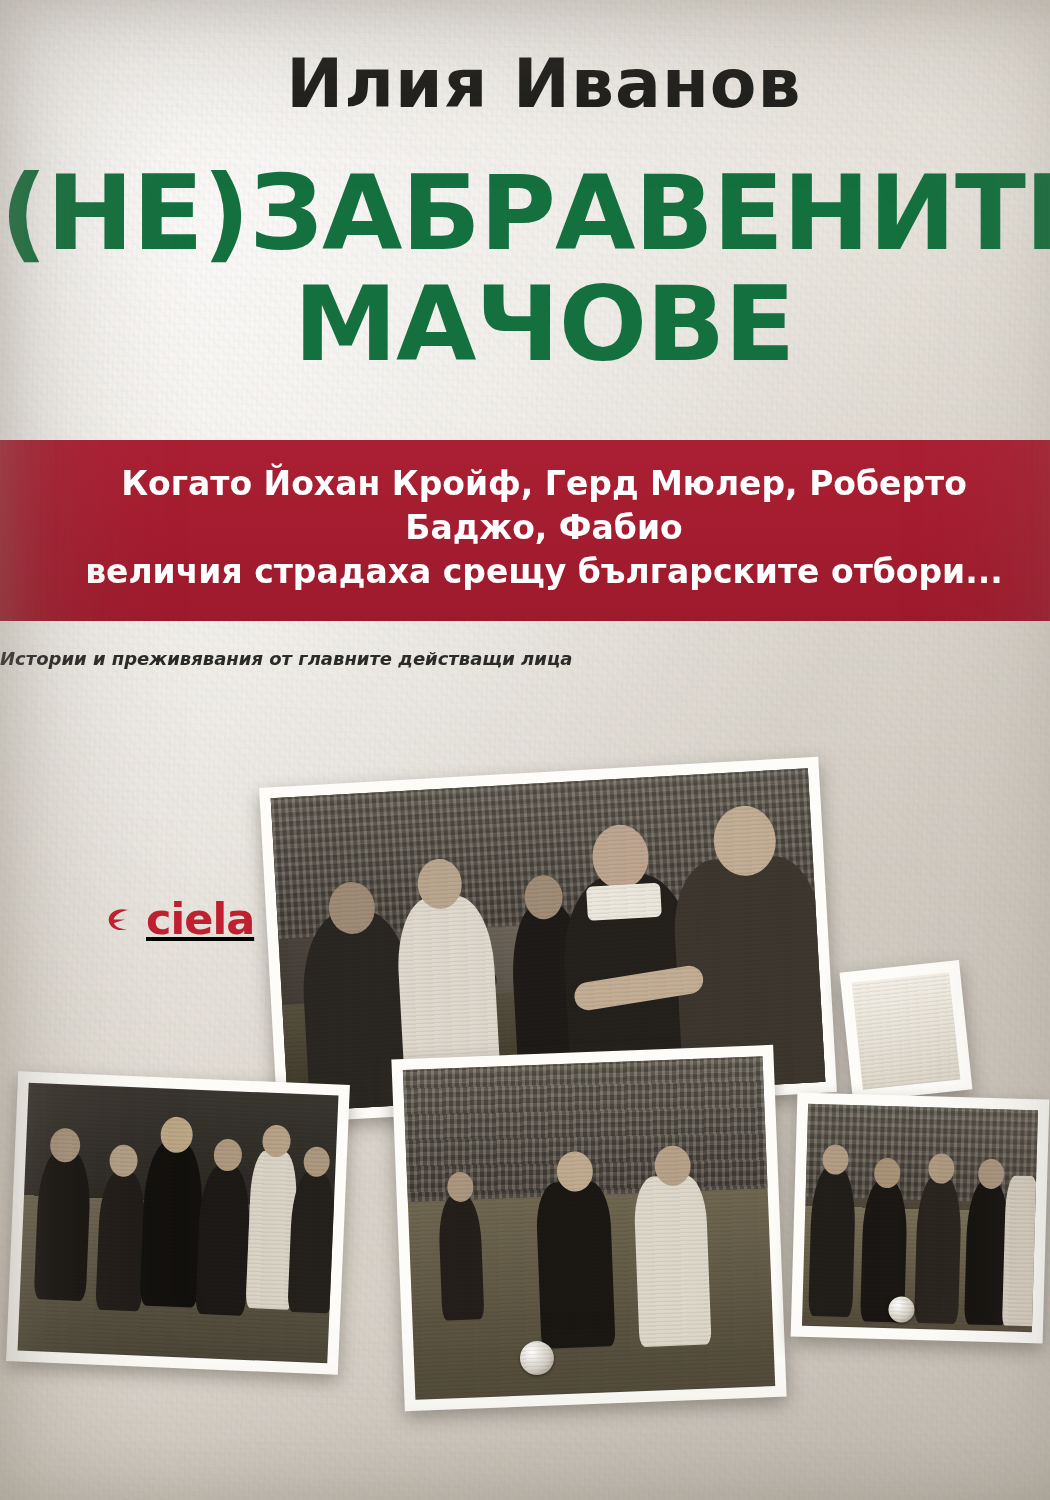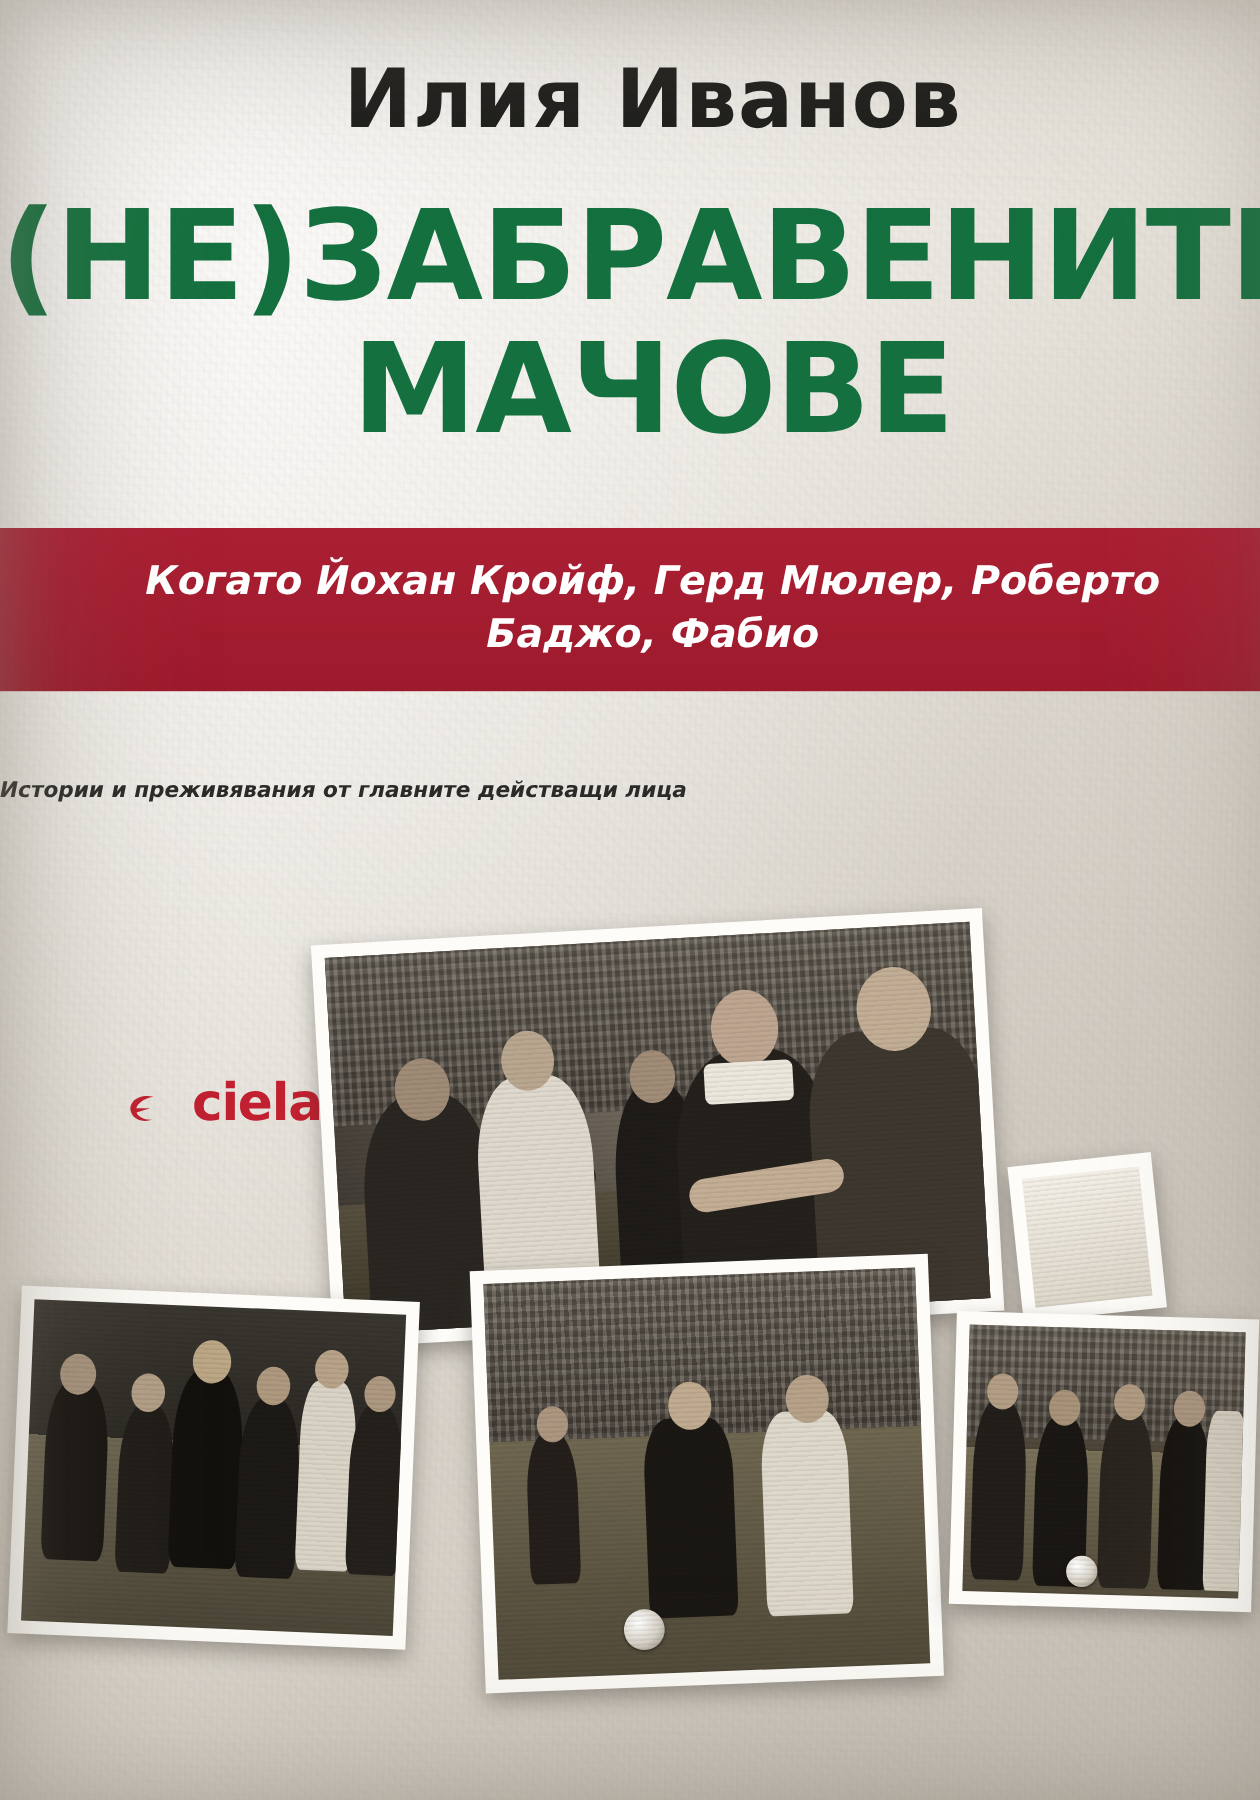--- a/index.html
+++ b/index.html
@@ -77,21 +77,20 @@
     width: 100%;
     background: #a51c30;
     background: linear-gradient(180deg, #ab1f33 0%, #9d1a2c 100%);
     padding: 22px 52px 26px 52px;
     box-sizing: border-box;
     color: #ffffff;
   }
   .redband p {
     margin: 0;
     font-family: "DejaVu Sans", sans-serif;
-    font-style: italic;
     font-weight: bold;
     font-size: 33px;
     line-height: 1.34;
     text-align: center;
     letter-spacing: 0px;
   }
 
   .subtitle {
     position: absolute;
     top: 648px;
@@ -104,22 +103,23 @@
     font-size: 18px;
     color: #2a2a28;
   }
 
   
   .logo {
     position: absolute;
     left: 103px;
     top: 898px;
     display: flex;
-    align-items: flex-end;
-    gap: 23px;
+    align-items: center;
+    gap: 9px;
+    text-decoration: underline;
   }
   .logo-mark {
     width: 34px;
     height: 34px;
     position: relative;
   }
   .logo-text {
     font-family: "DejaVu Sans", sans-serif;
     font-size: 43px;
     font-weight: bold;
@@ -215,20 +215,21 @@
 
   <div class="author">Илия Иванов</div>
 
   <div class="title-block">
     <div class="title-line one">(НЕ)ЗАБРАВЕНИТЕ</div>
     <div class="title-line two">МАЧОВЕ</div>
   </div>
 
   <div class="redband">
     <p>Когато Йохан Кройф, Герд Мюлер, Роберто Баджо, Фабио</p>
+    <p>величия страдаха срещу българските отбори...</p>
   </div>
 
   <div class="subtitle">Истории и преживявания от главните действащи лица</div>
 
   <div class="logo">
     <span class="logo-mark">
       <svg width="34" height="34" viewBox="0 0 34 34">
         <path d="M25 7 C13 4, 4 11, 6 19 C7.5 25.5, 16 29, 24 26 C18 26.5, 11.5 24, 10.5 19 C9.5 13.5, 16.5 8.5, 25 7 Z" fill="#c0202f"></path>
         <path d="M9 16.5 L22 16.5 L9.5 20.5 Z" fill="#c0202f"></path>
       </svg>

